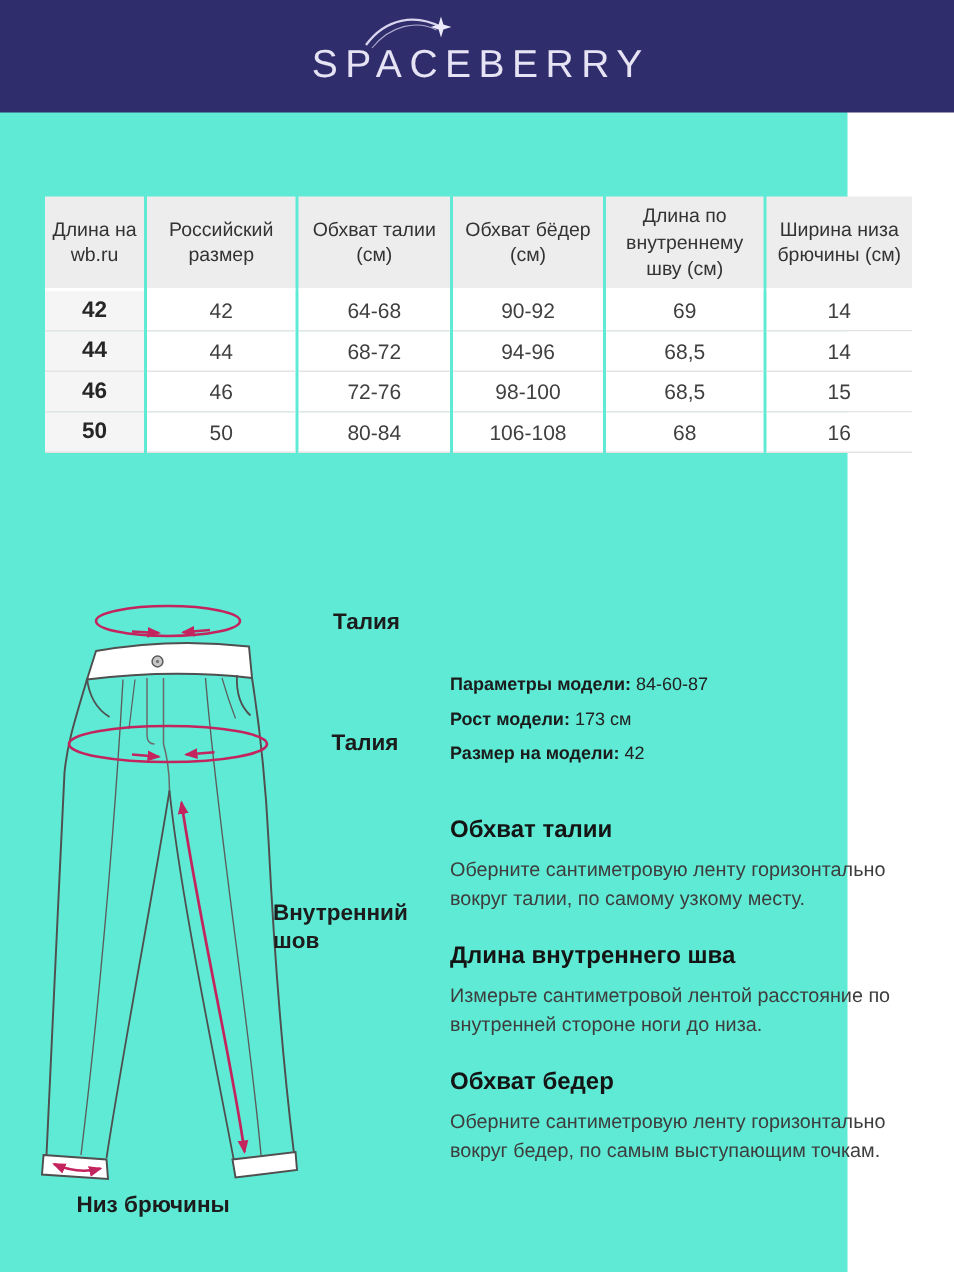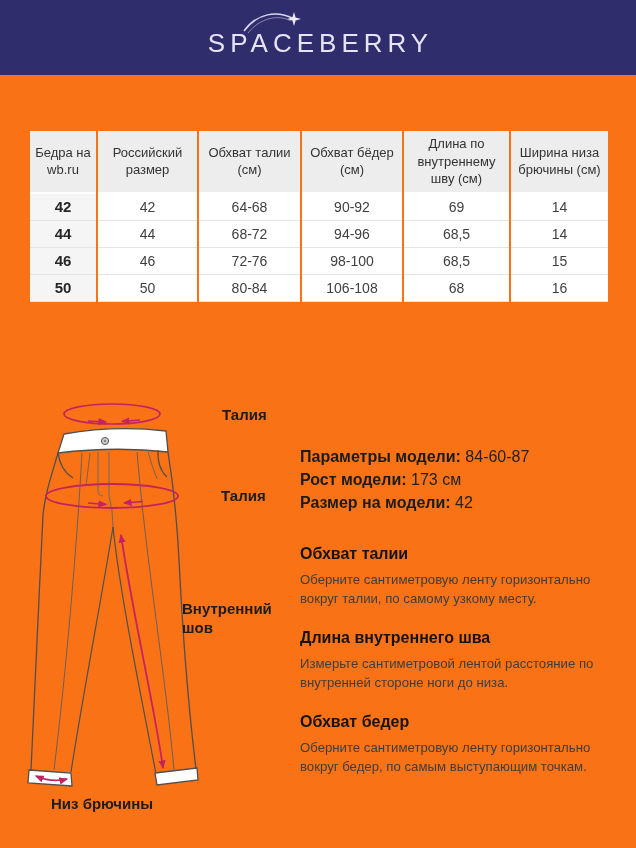--- a/index.html
+++ b/index.html
@@ -1,18 +1,18 @@
 <!DOCTYPE html>
 <html><head>
 <meta charset="utf-8">
 <style>
   * { margin:0; padding:0; box-sizing:border-box; }
   html,body { width:636px; height:848px; background:#fff; overflow:hidden;
               font-family:"Liberation Sans", sans-serif; }
-  .page { position:relative; width:636px; height:848px; background:#f97316; }
+  .page { position:relative; width:565px; height:848px; background:#5eead4; }
 
   
   .brand-bar { position:absolute; left:0; top:0; width:636px; height:75px;
                background:#302d6d; display:flex; align-items:center; justify-content:center; }
   .logo-wrap { position:relative; display:inline-block; padding-top:10px; }
   .logo-text { color:#e6e3f4; font-size:26px; font-weight:400; letter-spacing:5px;
                line-height:1; padding-left:5px; }
   .logo-star-svg { position:absolute; left:38px; top:-14px; width:60px; height:30px; }
 
   
@@ -30,21 +30,21 @@
   .pants-svg { position:absolute; left:0; top:0; width:280px; height:440px; }
 
   .diagram-label { position:absolute; font-size:15px; font-weight:700; color:#1c1c1c; line-height:19px; }
   .lbl-waist  { left:222px; top:20px; }
   .lbl-hips   { left:221px; top:101px; }
   .lbl-inseam { left:182px; top:214px; width:104px; }
   .lbl-hem    { left:51px;  top:409px; }
 
   .info-col { position:absolute; left:300px; top:60px; width:315px; }
   .model-info { margin-bottom:31px; }
-  .model-line { font-size:16px; line-height:23px; color:#1b1b1b; }
+  .model-line { font-size:12px; line-height:23px; color:#1b1b1b; }
   .model-line .ml-label { font-weight:700; }
   .model-line .ml-value { font-weight:400; color:#222; }
 
   .guide-section { margin-bottom:21px; }
   .guide-title { font-size:16px; font-weight:700; color:#141414; margin-bottom:7px; }
   .guide-text  { font-size:13.2px; line-height:19px; color:#3d3d3d; width:302px; }
 </style>
 </head>
 <body>
 
@@ -65,21 +65,21 @@
     <colgroup>
       <col style="width:66px">
         <col style="width:99px">
         <col style="width:101px">
       <col style="width:100px">
         <col style="width:105px">
         <col style="width:97px">
     </colgroup>
     <thead>
       <tr>
-        <th>Бедра на wb.ru</th>
+        <th>Длина на wb.ru</th>
         <th>Российский размер</th>
         <th>Обхват талии (см)</th>
         <th>Обхват бёдер (см)</th>
         <th>Длина по внутреннему шву (см)</th>
         <th>Ширина низа брючины (см)</th>
       </tr>
     </thead>
     <tbody>
       <tr>
         <td class="c0">42</td>

